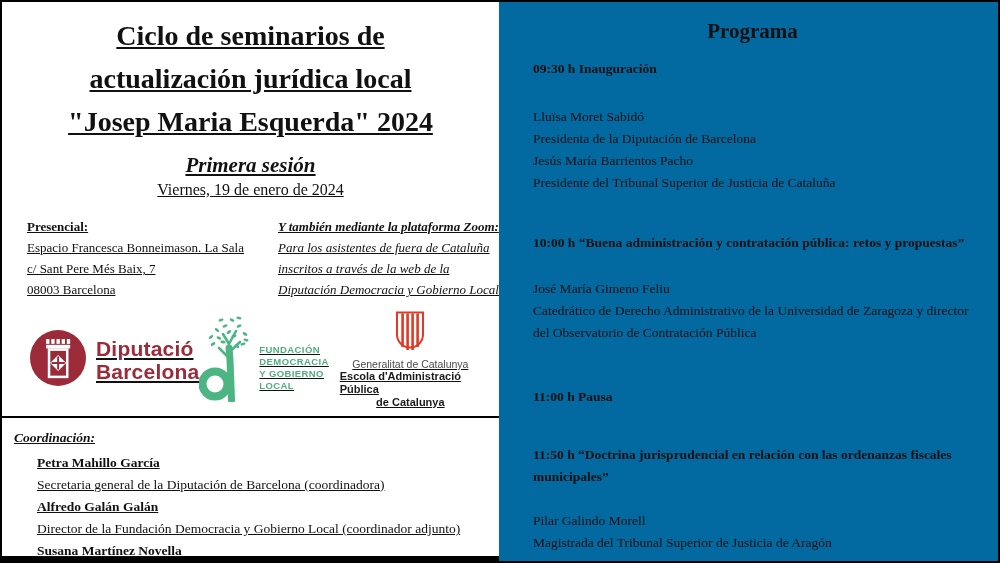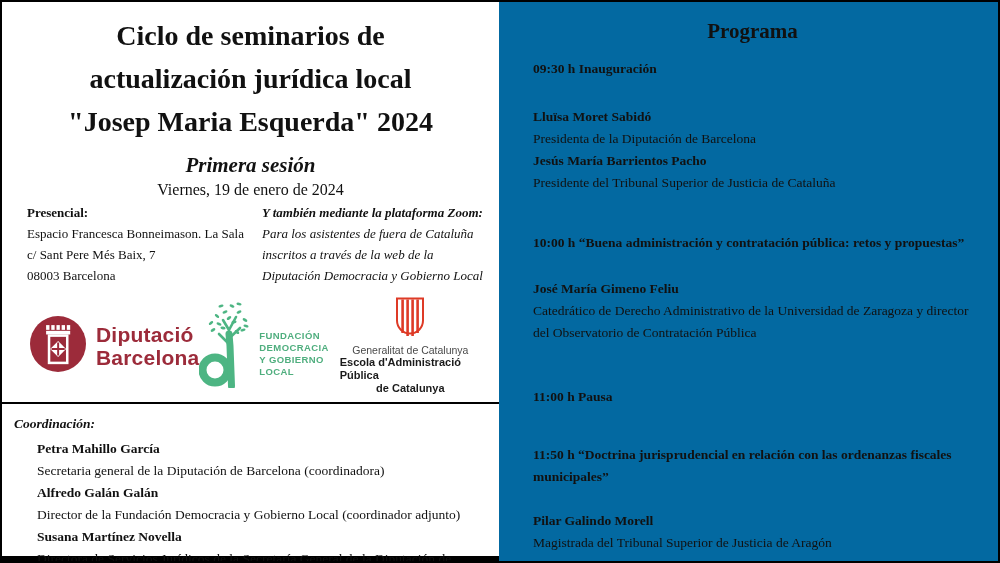--- a/index.html
+++ b/index.html
@@ -12,36 +12,36 @@
     font-family:"Liberation Serif", serif;
     color:#111;
     overflow:hidden;
   }
   
   .left{
     width:497px;flex:0 0 497px;
     background:#ffffff;
     box-sizing:border-box;
     border-bottom:5px solid #000;
-    display:flex;flex-direction:column;
+    display:flex;flex-direction:column;text-decoration:underline;
   }
   .title{
     margin:12px 8px 0;
     text-align:center;
     font-size:28px;line-height:43px;font-weight:bold;
   }
   .title .tline{display:block;}
   .session{
     margin-top:10px;text-align:center;
     font-size:21px;font-weight:bold;font-style:italic;
   }
   .date{margin-top:3px;text-align:center;font-size:16px;}
   .info-cols{
-    display:flex;margin-top:3px;
-    font-size:13px;line-height:21px;
+    display:flex;margin-top:17px;
+    font-size:13px;line-height:21px;gap:16px;
   }
   .col-presencial{width:225px;padding-left:25px;box-sizing:content-box;}
   .col-zoom{flex:1;padding-left:10px;font-style:italic;}
   .b{font-weight:bold;}
   .bi{font-weight:bold;font-style:italic;}
   
   .logos{
     margin-top:14px;
     display:flex;align-items:center;justify-content:space-between;
     padding:0 18px 0 28px;
@@ -73,21 +73,21 @@
     font-size:21px;font-weight:bold;
   }
   .pheading{font-weight:bold;}
   .m-it0{margin-top:16px;}
   .speakers0{margin-top:26px;}
   .m-it1{margin-top:38px;}
   .speakers1{margin-top:24px;}
   .m-it2{margin-top:42px;}
   .m-it3{margin-top:36px;}
   .speakers3{margin-top:22px;}
-  .sname{font-weight:bold;}
+  .sname{font-weight:normal;}
 </style>
 </head>
 <body>
 
 <div class="page">
 
   <div class="left">
 
     <h1 class="title">
       <span class="tline">Ciclo de seminarios de</span>

